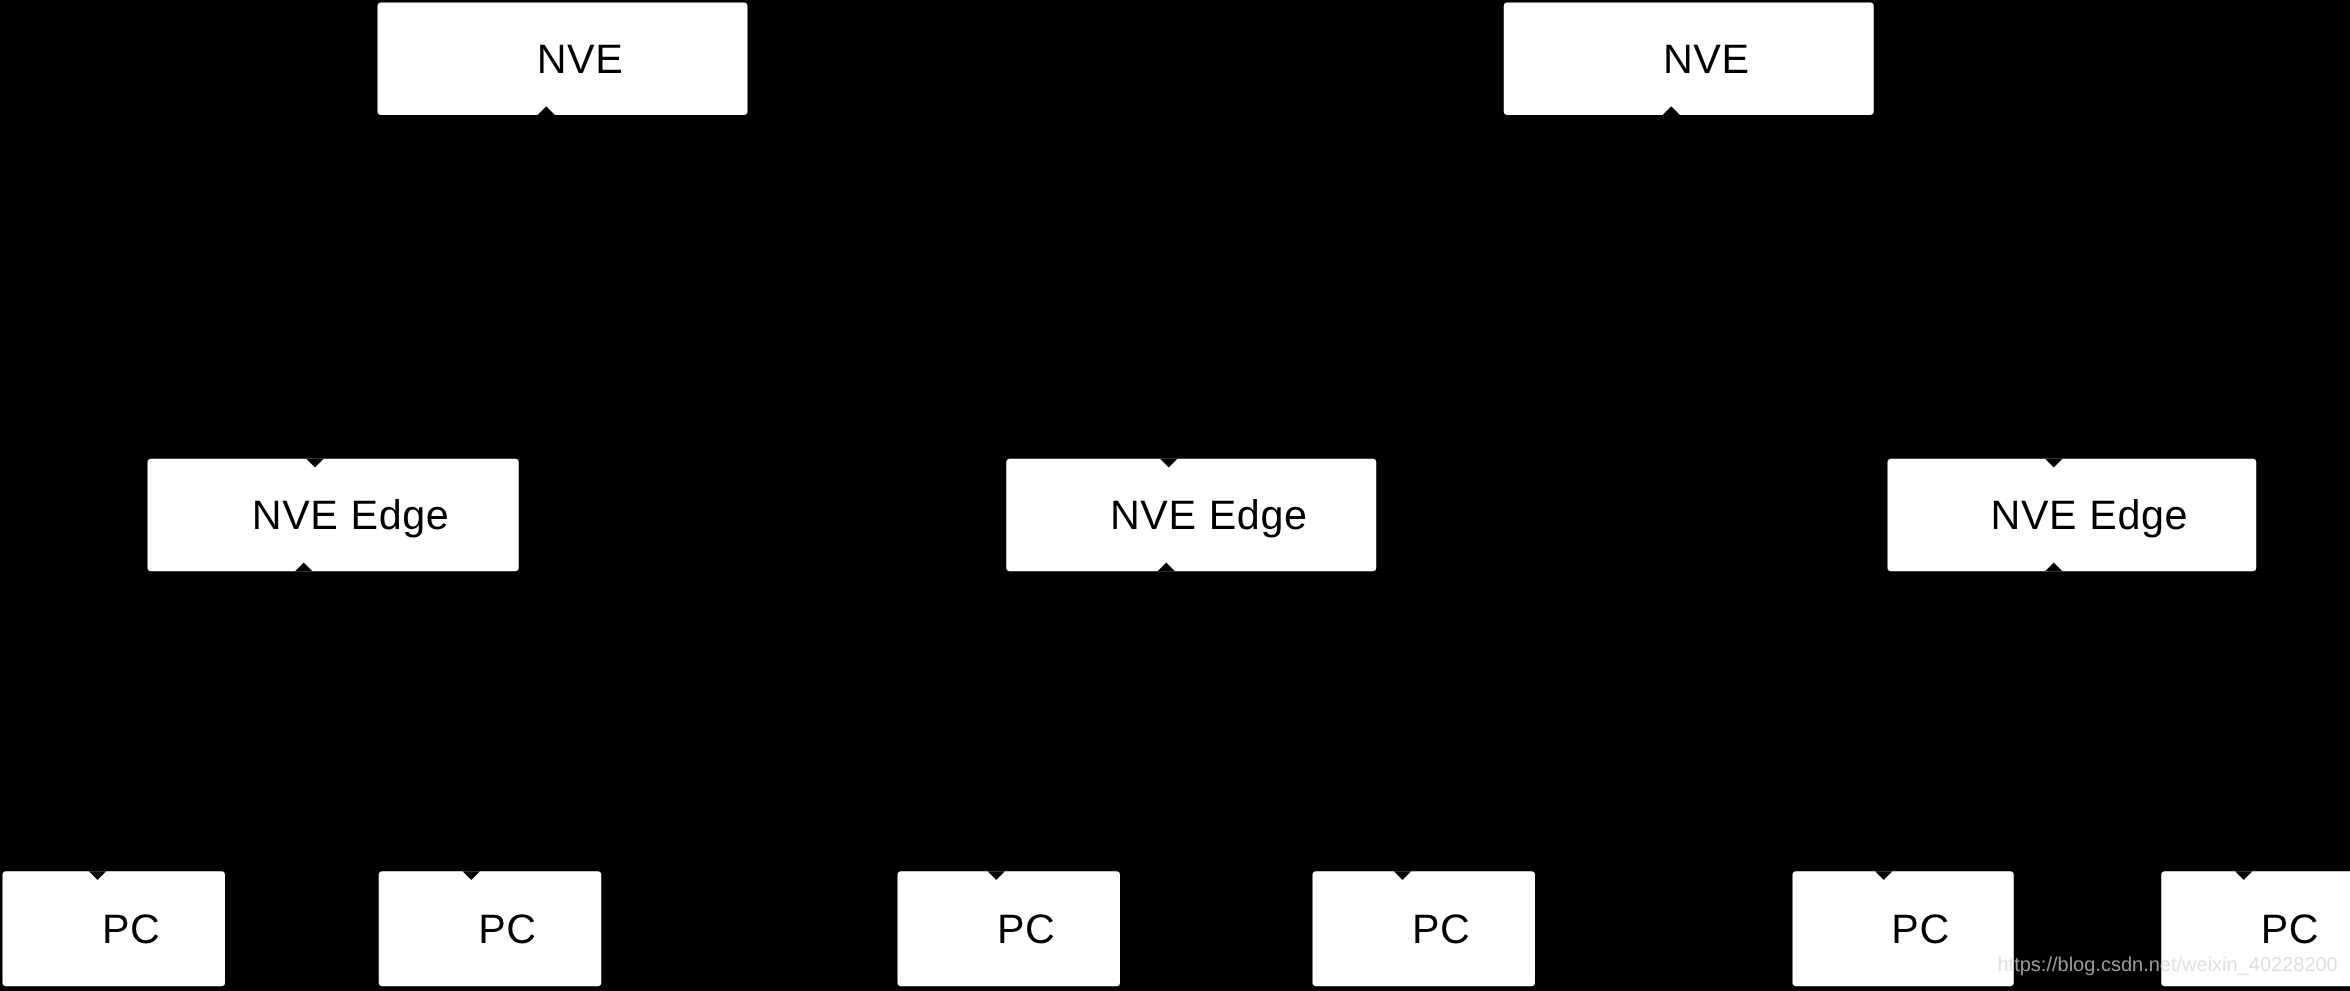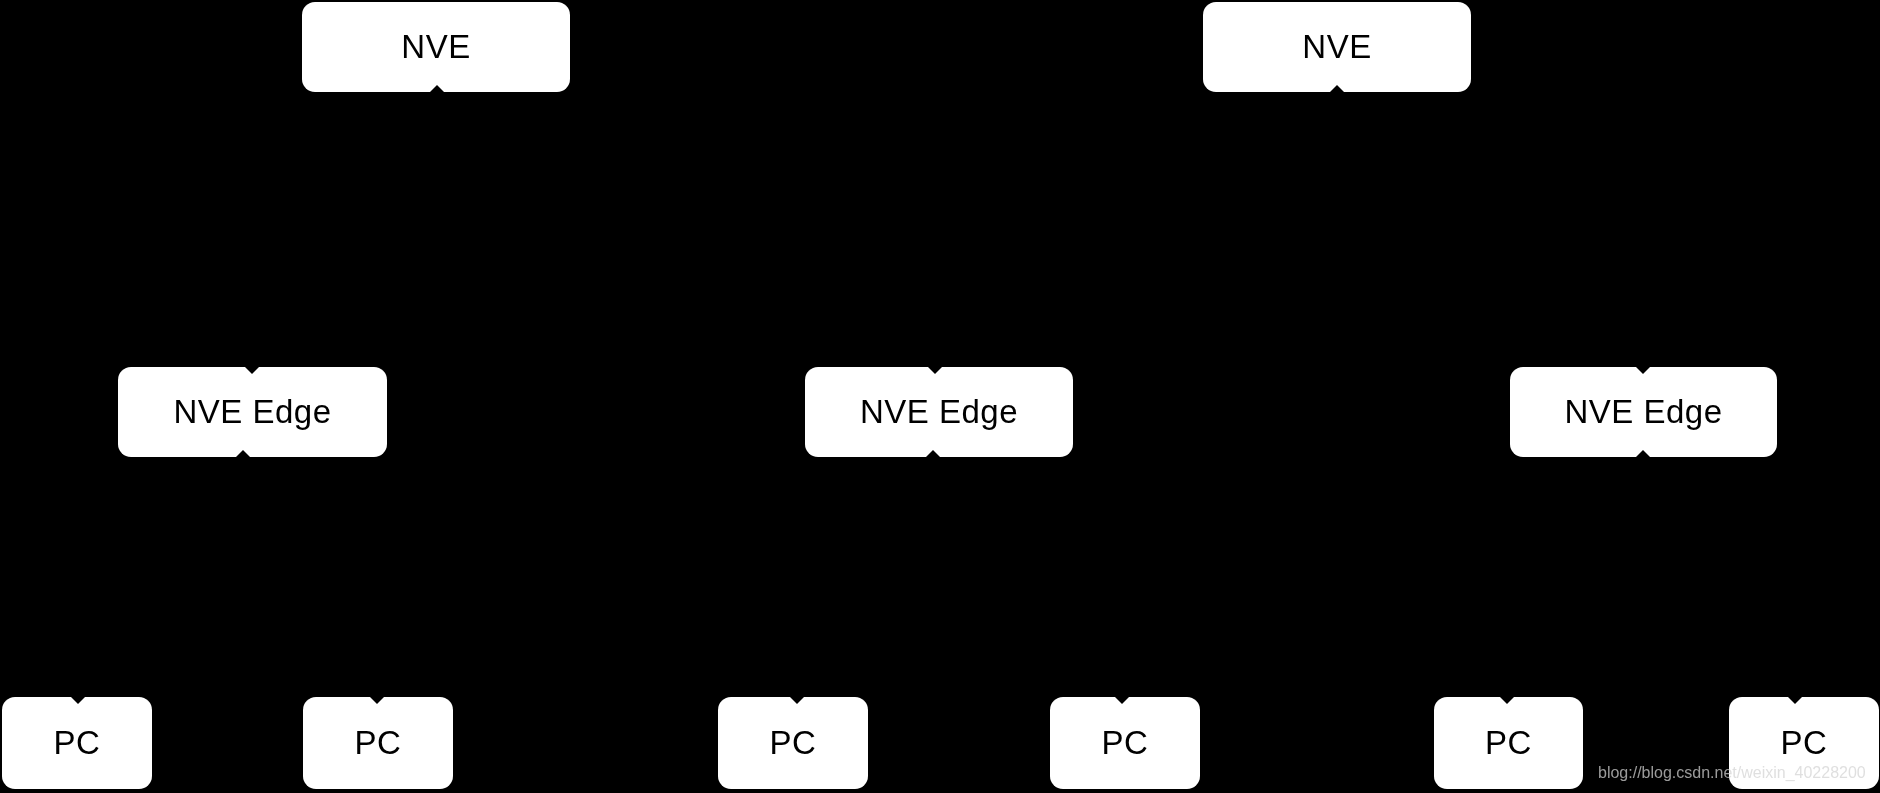--- a/index.html
+++ b/index.html
@@ -17,24 +17,25 @@
     position: relative;
     width: 1880px;
     height: 793px;
     background: var(--bg);
     overflow: hidden;
     font-family: "Liberation Sans", sans-serif;
   }
   .node {
     position: absolute;
     background: var(--box-fill);
-    border-radius: 13px;
+    border-radius: 3px;
     display: flex;
     align-items: center;
     justify-content: center;
+    padding-left: 28px;
   }
   .node .lbl {
     font-size: 33px;
     font-weight: 400;
     color: var(--box-text);
     letter-spacing: 0.5px;
     white-space: nowrap;
   }
   .arrow {
     position: absolute;
@@ -110,15 +111,15 @@
       <div class="arrow down" style="left: 1636px; top: 367px;"></div>
       <div class="arrow up" style="left: 1636px; top: 450px;"></div>
       <div class="arrow down" style="left: 71px; top: 697px;"></div>
       <div class="arrow down" style="left: 370px; top: 697px;"></div>
       <div class="arrow down" style="left: 790px; top: 697px;"></div>
       <div class="arrow down" style="left: 1115px; top: 697px;"></div>
       <div class="arrow down" style="left: 1500px; top: 697px;"></div>
       <div class="arrow down" style="left: 1788px; top: 697px;"></div>
     </div>
 
-  <div class="watermark" style="left: 1598px; top: 764px; font-size: 16px; color: rgb(212, 212, 212); opacity: 0.73;">blog://blog.csdn.net/weixin_40228200</div>
+  <div class="watermark" style="left: 1598px; top: 764px; font-size: 16px; color: rgb(212, 212, 212); opacity: 0.73;">https://blog.csdn.net/weixin_40228200</div>
 
 </div>
 
 </body></html>

